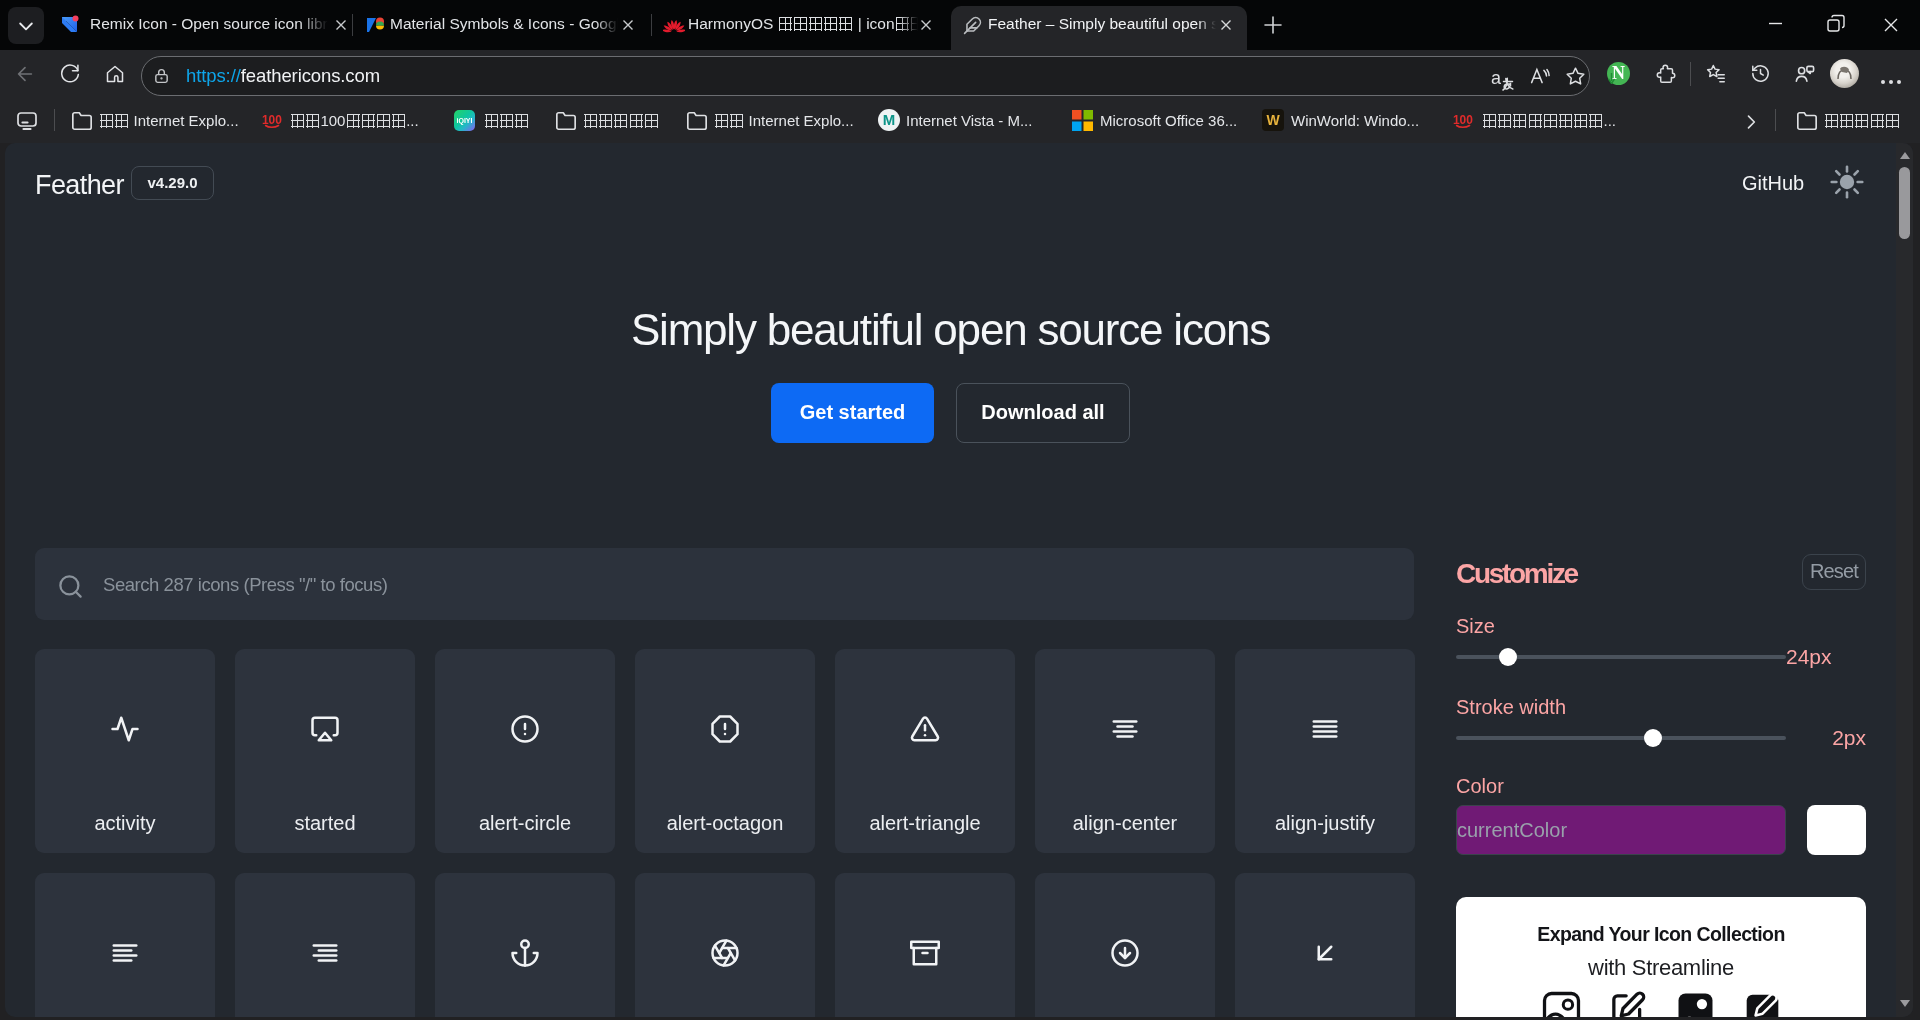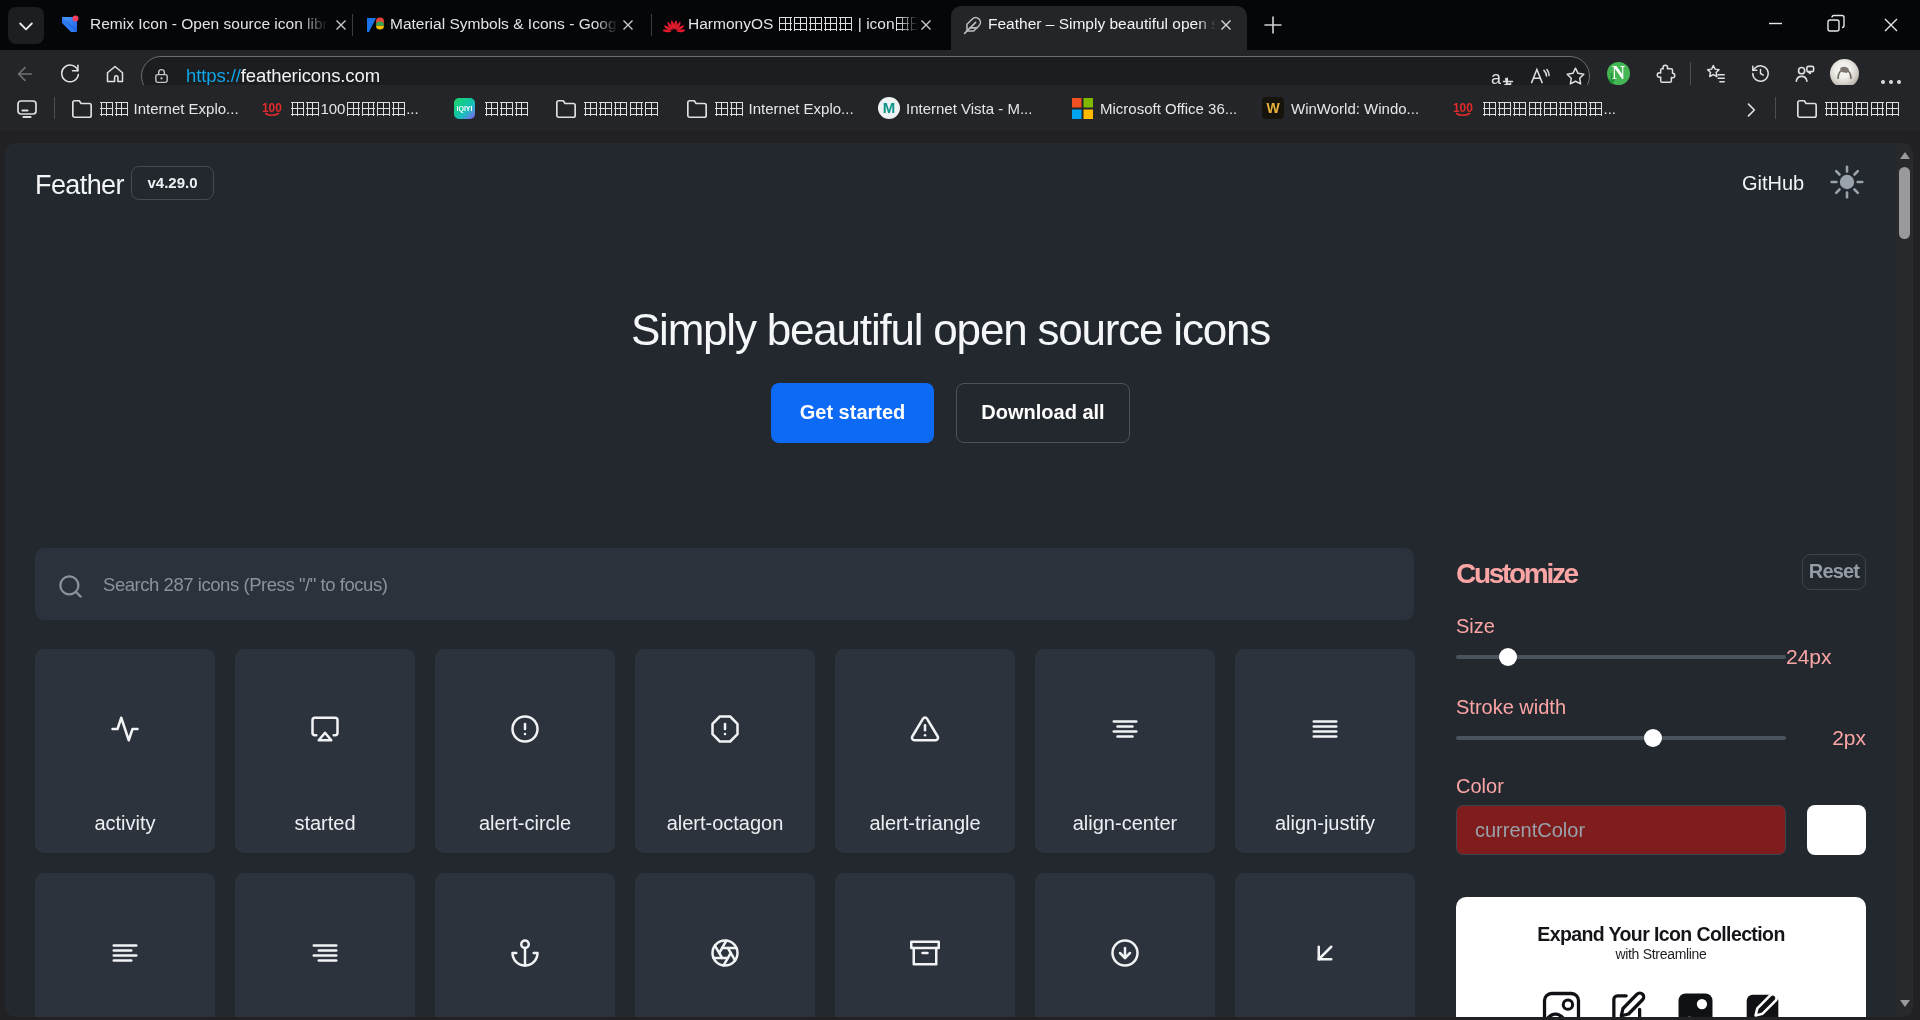--- a/index.html
+++ b/index.html
@@ -9,21 +9,21 @@
 #chev{position:absolute;left:8px;top:7px;width:36px;height:37px;border-radius:8px;background:#1d1e21}
 .tabtxt{position:absolute;top:15px;font-size:15.5px;color:#e2e4e7;white-space:nowrap;overflow:hidden}
 .tabx{position:absolute;top:18px;width:14px;height:14px}
 .tdiv{position:absolute;top:14px;width:1px;height:22px;background:#3c3d40}
 #activetab{position:absolute;left:951px;top:6px;width:296px;height:44px;background:#242528;border-radius:10px 10px 0 0}
 .wbtn{position:absolute;top:0;width:46px;height:50px}
 
 #toolbar{position:absolute;left:0;top:50px;width:1920px;height:47px;background:#242528}
 #pill{position:absolute;left:141px;top:6px;width:1449px;height:40px;border:1px solid #6b6d71;border-radius:20px;background:#1c1d1f}
 
-#bookbar{position:absolute;left:0;top:85px;width:1920px;height:46px;background:#242528}
+#bookbar{position:absolute;left:0;top:97px;width:1920px;height:46px;background:#242528}
 .bktxt{position:absolute;top:15px;font-size:15px;color:#e4e6e9;white-space:nowrap}
 .fold{width:22px;height:22px;top:13px;fill:none;stroke:#dfe1e4;stroke-width:1.8;stroke-linejoin:round}
 .cj{display:inline-block;width:13px;height:13.5px;margin:0 1.1px;vertical-align:-1.5px;
 background:linear-gradient(#dcdee1,#dcdee1) 0 0/13px 1.3px no-repeat,
 linear-gradient(#dcdee1,#dcdee1) 0 6px/13px 1.3px no-repeat,
 linear-gradient(#dcdee1,#dcdee1) 0 12.2px/13px 1.3px no-repeat,
 linear-gradient(#dcdee1,#dcdee1) 6px 0/1.3px 14px no-repeat,
 linear-gradient(#dcdee1,#dcdee1) 0.5px 0/1.3px 14px no-repeat,
 linear-gradient(#dcdee1,#dcdee1) 11.7px 0/1.3px 14px no-repeat}
 
@@ -34,28 +34,28 @@
 .btn{position:absolute;top:240px;height:60px;border-radius:8px;font-size:20px;font-weight:bold;color:#fff;text-align:center;line-height:58px}
 #btn1{left:766px;width:163px;background:#0d6af4}
 #btn2{left:951px;width:174px;border:1px solid #4a525b;line-height:56px}
 #search{position:absolute;left:30px;top:405px;width:1379px;height:72px;background:#2c323c;border-radius:9px}
 #search span{position:absolute;left:68px;top:26px;font-size:18.5px;letter-spacing:-0.45px;color:#8a929b}
 .card{position:absolute;width:180px;height:204px;background:#2d333d;border-radius:9px}
 .card svg{position:absolute;left:75px;top:65px}
 .card .lb{position:absolute;left:0;top:163px;width:100%;text-align:center;font-size:20px;color:#eceef1}
 
 .sb{position:absolute;color:#fca5a5}
-#reset{position:absolute;left:1797px;top:411px;width:64px;height:36px;border:1px solid #3b434c;border-radius:9px;color:#949ca5;font-size:20px;font-weight:bold;letter-spacing:-0.8px;text-align:center;line-height:33px}
+#reset{position:absolute;left:1797px;top:411px;width:64px;height:36px;border:1px solid #3b434c;border-radius:9px;color:#949ca5;font-size:20px;font-weight:normal;letter-spacing:-0.8px;text-align:center;line-height:33px}
 .track{position:absolute;left:1451px;width:330px;height:4px;border-radius:2px;background:#4a525c}
 .thumb{position:absolute;width:18px;height:18px;border-radius:50%;background:#fff}
-#cinput{position:absolute;left:1451px;top:662px;width:330px;height:50px;background:#7f1d1d;border:1px solid #3b434c;border-radius:7px;color:#99a1ab;font-size:20px;line-height:48px;padding-left:18px}
+#cinput{position:absolute;left:1451px;top:662px;width:330px;height:50px;background:#701a75;border:1px solid #3b434c;border-radius:7px;color:#99a1ab;font-size:20px;line-height:48px;}
 #swatch{position:absolute;left:1802px;top:662px;width:59px;height:50px;background:#fff;border-radius:8px}
 #ad{position:absolute;left:1451px;top:754px;width:410px;height:160px;background:#fff;border-radius:10px;text-align:center}
 #ad .t1{margin-top:26px;font-size:19.5px;font-weight:bold;color:#141519;letter-spacing:-0.6px}
-#ad .t2{margin-top:0;font-size:14px;color:#1d1e22;letter-spacing:-0.3px}
+#ad .t2{margin-top:9px;font-size:22px;color:#1d1e22;letter-spacing:-0.3px}
 
 #sstrip{position:absolute;left:1891px;top:0;width:17px;height:874px;background:#28292c}
 #sthumb{position:absolute;left:1894px;top:24px;width:11px;height:72px;border-radius:5.5px;background:#99999c}
 </style></head><body>
 <div id="win">
 
   <div id="tabstrip">
     <div id="chev">
         <svg width="20" height="20" viewBox="0 0 24 24" style="position:absolute;left:8px;top:9px" fill="none" stroke="#e8eaed" stroke-width="2.2" stroke-linecap="round" stroke-linejoin="round">
           <polyline points="5 9 12 16 19 9"></polyline>

